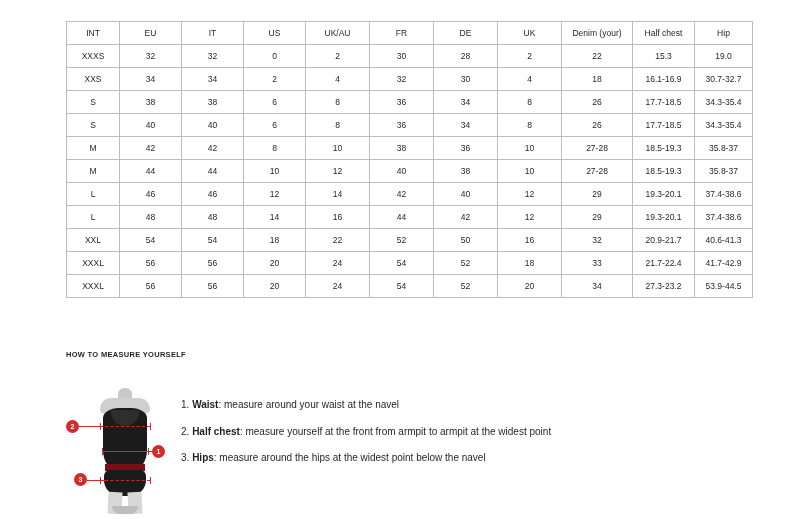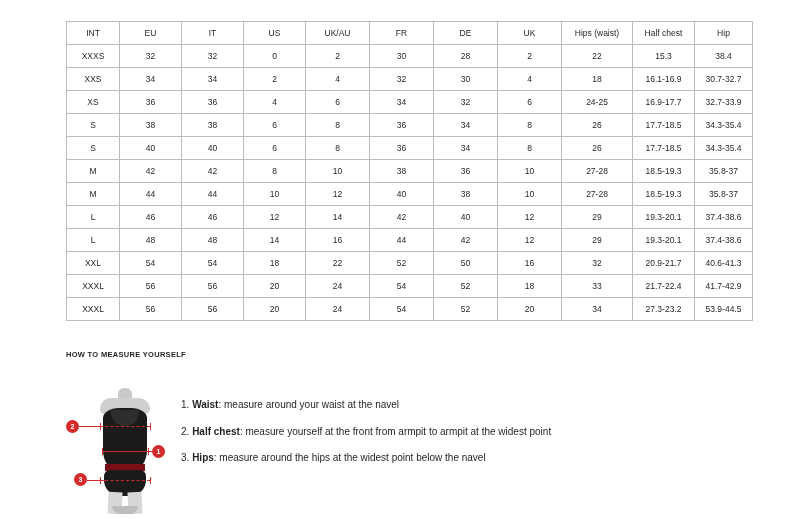--- a/index.html
+++ b/index.html
@@ -245,64 +245,51 @@
       <thead>
         <tr>
           <th>INT</th>
           <th>EU</th>
           <th>IT</th>
           <th>US</th>
           <th>UK/AU</th>
           <th>FR</th>
           <th>DE</th>
           <th>UK</th>
-          <th>Hips (waist)</th>
+          <th>Denim (your)</th>
           <th>Half chest</th>
           <th>Hip</th>
         </tr>
       </thead>
       <tbody>
         <tr>
           <td>XXXS</td>
           <td>32</td>
           <td>32</td>
           <td>0</td>
           <td>2</td>
           <td>30</td>
           <td>28</td>
           <td>2</td>
           <td>22</td>
           <td>15.3</td>
-          <td>38.4</td>
+          <td>19.0</td>
         </tr>
         <tr>
           <td>XXS</td>
           <td>34</td>
           <td>34</td>
           <td>2</td>
           <td>4</td>
           <td>32</td>
           <td>30</td>
           <td>4</td>
           <td>18</td>
           <td>16.1-16.9</td>
           <td>30.7-32.7</td>
-        </tr>
-        <tr>
-          <td>XS</td>
-          <td>36</td>
-          <td>36</td>
-          <td>4</td>
-          <td>6</td>
-          <td>34</td>
-          <td>32</td>
-          <td>6</td>
-          <td>24-25</td>
-          <td>16.9-17.7</td>
-          <td>32.7-33.9</td>
         </tr>
         <tr>
           <td>S</td>
           <td>38</td>
           <td>38</td>
           <td>6</td>
           <td>8</td>
           <td>36</td>
           <td>34</td>
           <td>8</td>

